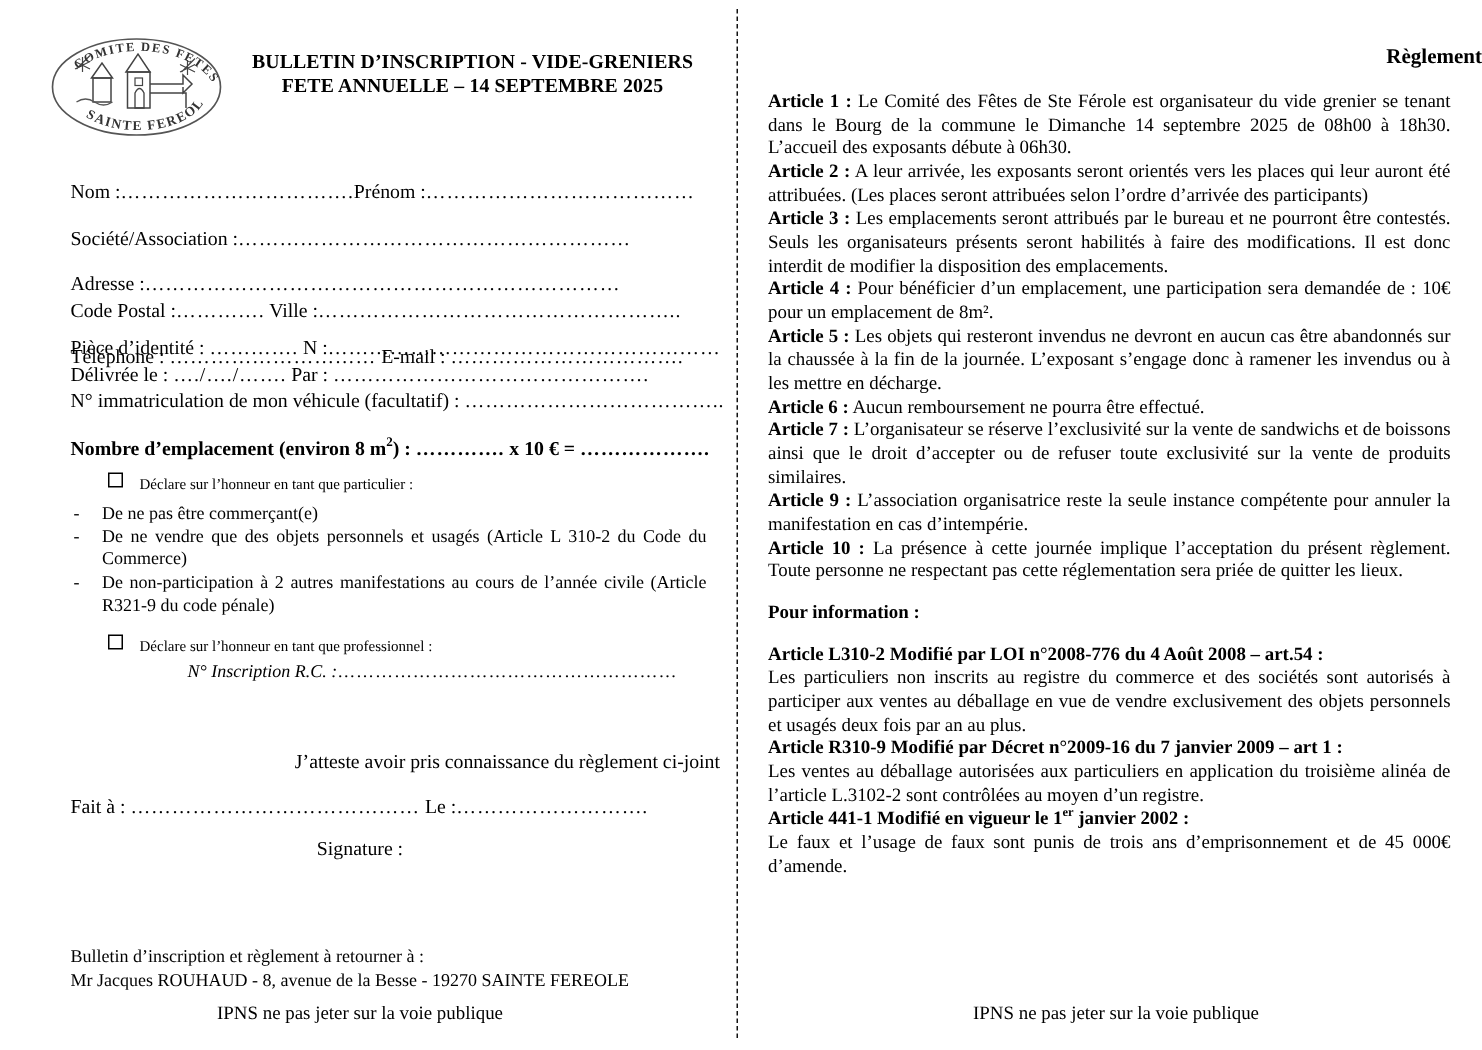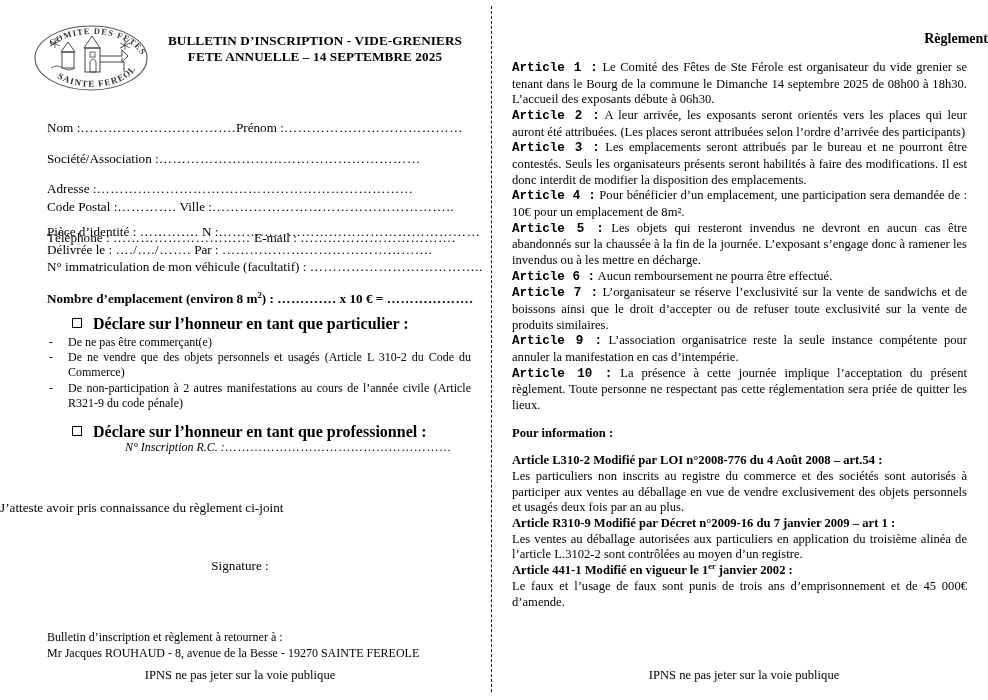--- a/index.html
+++ b/index.html
@@ -103,22 +103,22 @@
     width: 432px;
     font-weight: bold;
     font-size: 13.2px;
     white-space: nowrap;
   }
   sup { font-size: 0.66em; vertical-align: super; line-height: 0; }
 
   
   .decl-head {
     position: absolute;
-    font-weight: bold;
-    font-size: 16px;
+    font-weight: normal;
+    font-size: 10px;
     white-space: nowrap;
   }
   .cbox {
     display: inline-block;
     width: 8px;
     height: 8px;
     border: 1.1px solid #000;
     margin-right: 11px;
     vertical-align: 1px;
   }
@@ -148,21 +148,21 @@
     font-size: 12px;
     white-space: nowrap;
   }
   .rc-line .dots { font-style: normal; }
 
   .atteste {
     position: absolute;
     left: 0;
     top: 500px;
     width: 480px;
-    text-align: left;
+    text-align: right;
     font-size: 13.2px;
   }
   .faita {
     position: absolute;
     left: 47px;
     top: 530px;
     font-size: 13.2px;
     white-space: nowrap;
   }
   .signature {
@@ -202,21 +202,21 @@
   .reg-body {
     position: absolute;
     left: 12px;
     top: 60px;
     width: 455px;
     font-size: 12.6px;
     line-height: 1.245;
     text-align: justify;
   }
   .reg-body p { margin: 0; text-align: justify; }
-  .art-label { font-weight: bold; font-family: Liberation Mono, monospace; }
+  .art-label { font-weight: bold; }
   .spacer { height: 12px; }
   .info-head { font-weight: bold; }
   .law-head { font-weight: bold; }
   .ipns-right {
     position: absolute;
     left: 0;
     top: 668px;
     width: 488px;
     text-align: center;
     font-size: 12.6px;
@@ -322,20 +322,24 @@
 
     <div class="decl-head" style="left:72px; top:423px;">
       <span class="cbox"></span><span>Déclare sur l’honneur en tant que professionnel :</span>
     </div>
     <div class="rc-line">
       <span>N° Inscription R.C. :</span><span class="dots">………………………………………………</span>
     </div>
 
     <div class="atteste">J’atteste avoir pris connaissance du règlement ci-joint</div>
 
+    <div class="faita">
+      <span>Fait à :</span> <span class="dots">……………………………………</span>
+      <span>Le :</span><span class="dots">……………………….</span>
+    </div>
 
     <div class="signature">Signature :</div>
 
     <div class="return-block">
       <div>Bulletin d’inscription et règlement à retourner à :</div>
       <div>Mr Jacques ROUHAUD - 8, avenue de la Besse - 19270 SAINTE FEREOLE</div>
     </div>
 
     <div class="ipns-left">IPNS ne pas jeter sur la voie publique</div>
   </div>

